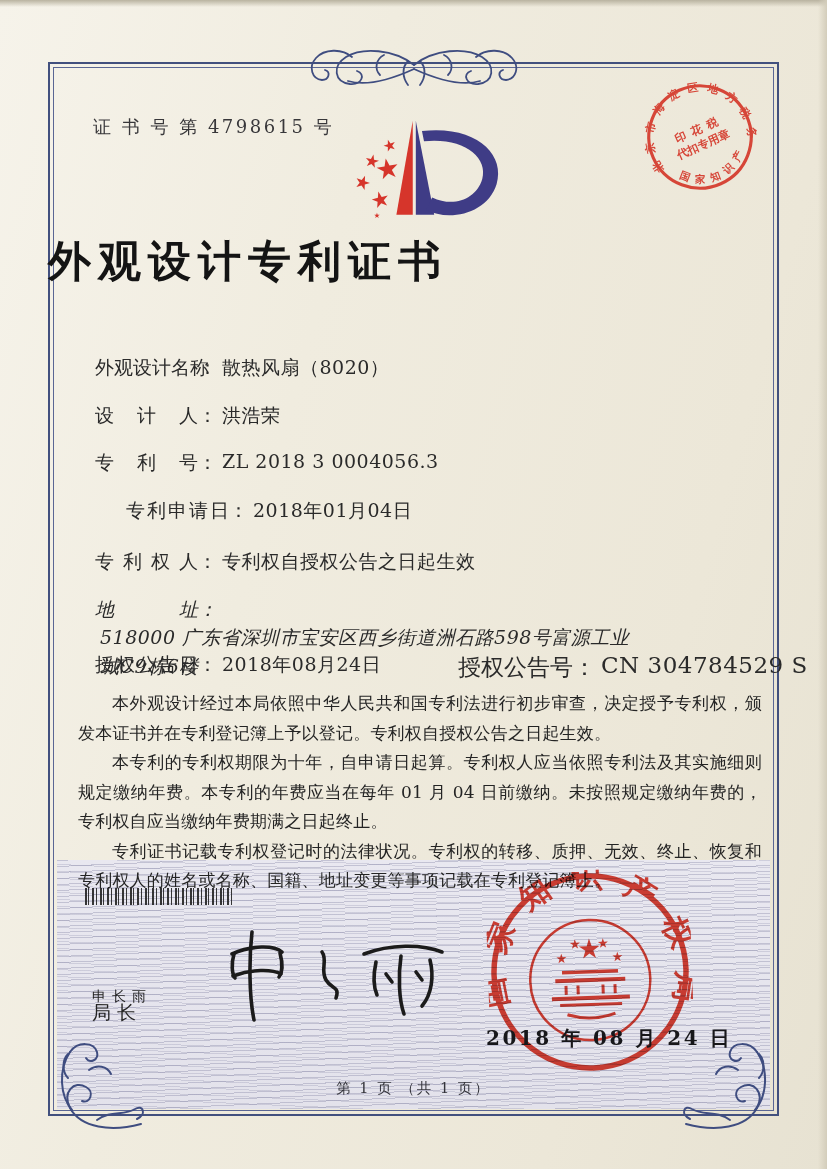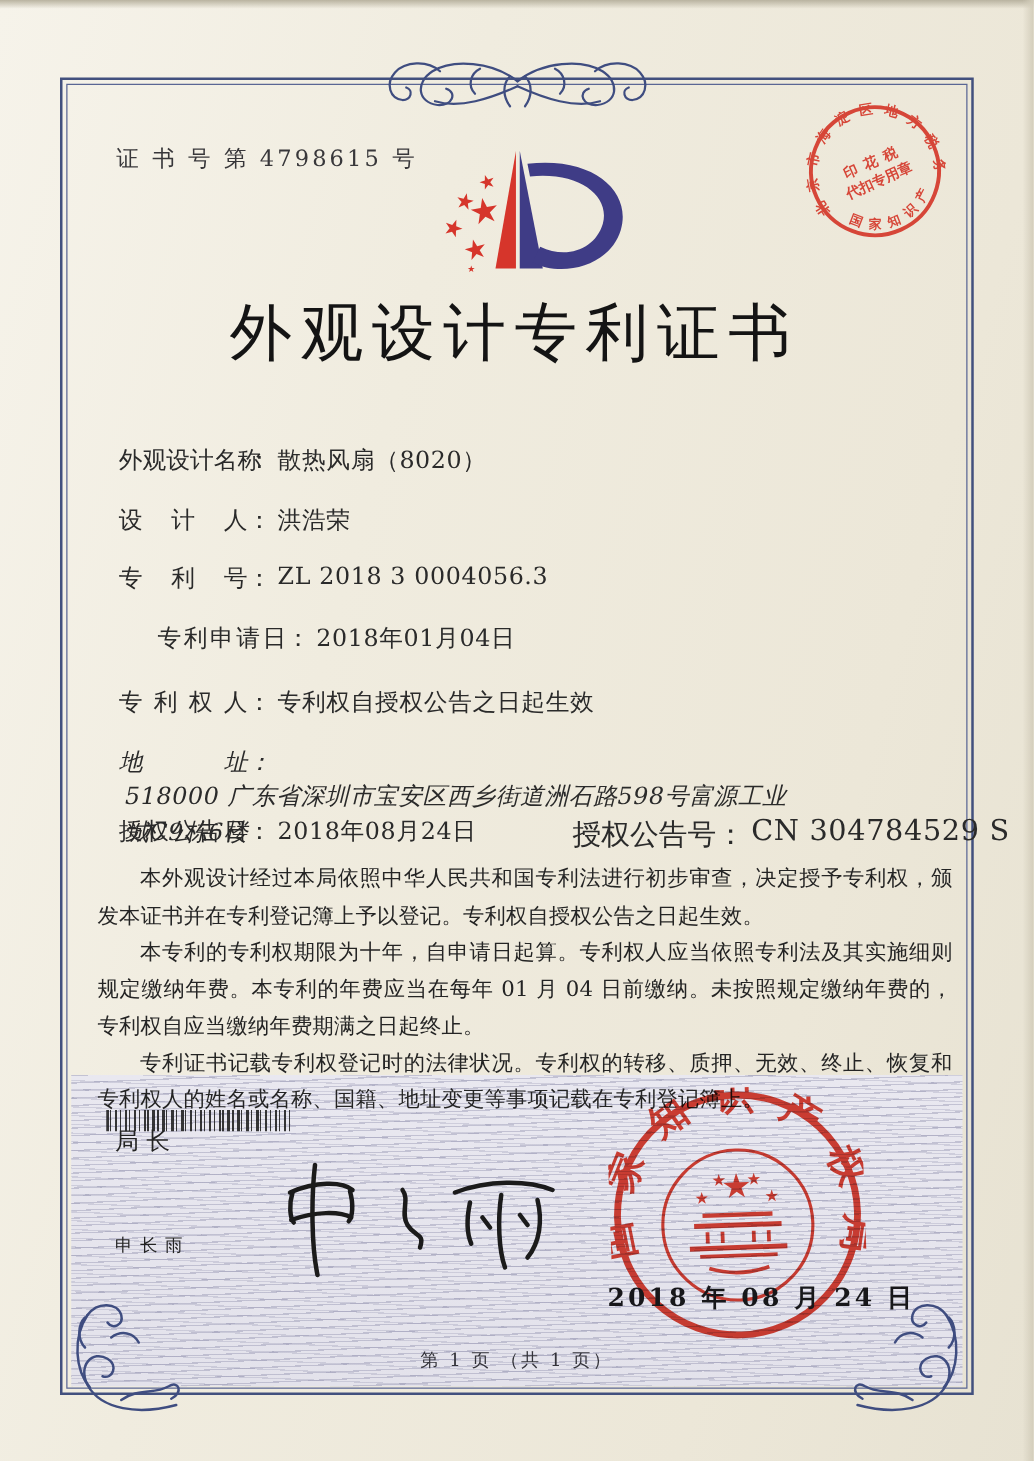--- a/index.html
+++ b/index.html
@@ -20,22 +20,22 @@
     border:1.3px solid #5a6694;}
 
   .orn{position:absolute;pointer-events:none;}
   #orn-top{left:296px;top:45px;width:236px;height:46px;}
   #orn-bl{left:36px;top:1036px;width:112px;height:102px;}
   #orn-br{left:679px;top:1036px;width:112px;height:102px;transform:scaleX(-1);}
 
   
   .cert-number{position:absolute;left:78px;top:115px;font-size:18px;letter-spacing:2.5px;color:#38373a;margin-left:15px;}
   #logo{position:absolute;left:332px;top:114px;width:184px;height:126px;}
-  .title{position:absolute;left:48px;top:233px;width:727px;text-align:center;
-    font-size:50px;font-weight:normal;letter-spacing:7px;color:#141414;}
+  .title{position:absolute;left:48px;top:233px;width:727px;
+    font-size:43px;font-weight:bold;letter-spacing:7px;color:#141414;}
 
   
   #tax-seal{position:absolute;left:641px;top:78px;width:118px;height:118px;
     transform:rotate(-24deg);opacity:.93;}
 
   
   .field{position:absolute;left:95px;font-size:19px;color:#2a2a2a;white-space:nowrap;}
   .f-label{display:inline-block;width:103px;text-align:justify;text-align-last:justify;vertical-align:top;}
   .f-colon{display:inline-block;vertical-align:top;}
   .f-value{display:inline-block;padding-left:5px;letter-spacing:.5px;vertical-align:top;}
@@ -56,21 +56,21 @@
     background:
       repeating-linear-gradient(177.5deg,rgba(132,132,164,.38) 0 1px,rgba(0,0,0,0) 1px 6px),
       repeating-linear-gradient(182.5deg,rgba(132,132,164,.26) 0 1px,rgba(0,0,0,0) 1px 7px),
       linear-gradient(#e9e8f0,#e3e2eb);}
 
   .barcode{position:absolute;left:85px;top:888px;width:150px;height:17px;opacity:.88;
     background:repeating-linear-gradient(90deg,#1d1d1d 0 2px,rgba(0,0,0,0) 2px 3px,
       #1d1d1d 3px 4px,rgba(0,0,0,0) 4px 7px,#1d1d1d 7px 9px,rgba(0,0,0,0) 9px 11px,
       #1d1d1d 11px 12px,rgba(0,0,0,0) 12px 15px);}
 
-  .signer-title{position:absolute;left:92px;top:900px;font-size:19px;letter-spacing:6px;
+  .signer-title{position:absolute;left:92px;top:1000px;font-size:19px;letter-spacing:6px;
     font-family:Liberation Sans, sans-serif;color:#232323;}
   .signer-name{position:absolute;left:92px;top:988px;font-size:14px;letter-spacing:6px;
     font-family:"DejaVu Sans","Liberation Sans",sans-serif;color:#232323;}
   #signature{position:absolute;left:218px;top:918px;width:240px;height:108px;}
 
   #main-seal{position:absolute;left:488px;top:870px;width:204px;height:204px;
     transform:rotate(-2deg);opacity:.95;mix-blend-mode:multiply;}
   .seal-date{position:absolute;left:486px;top:1025px;font-size:20px;letter-spacing:2.5px;
     color:#17171a;font-weight:bold;text-align:center;}
 

